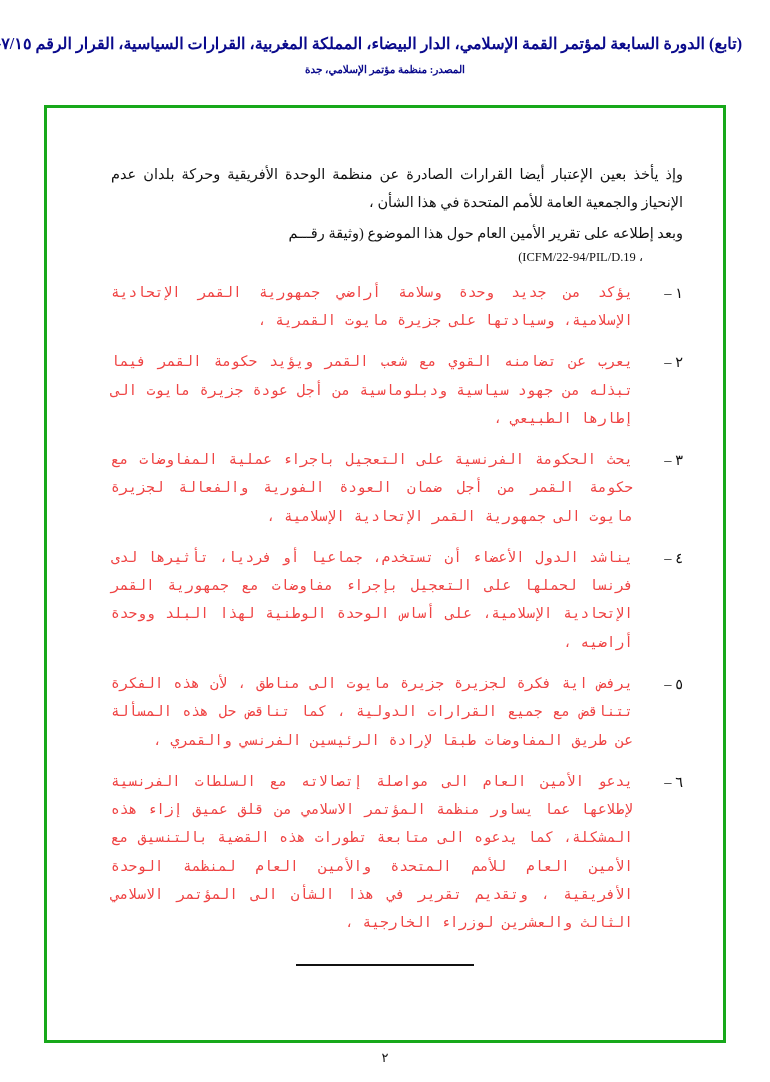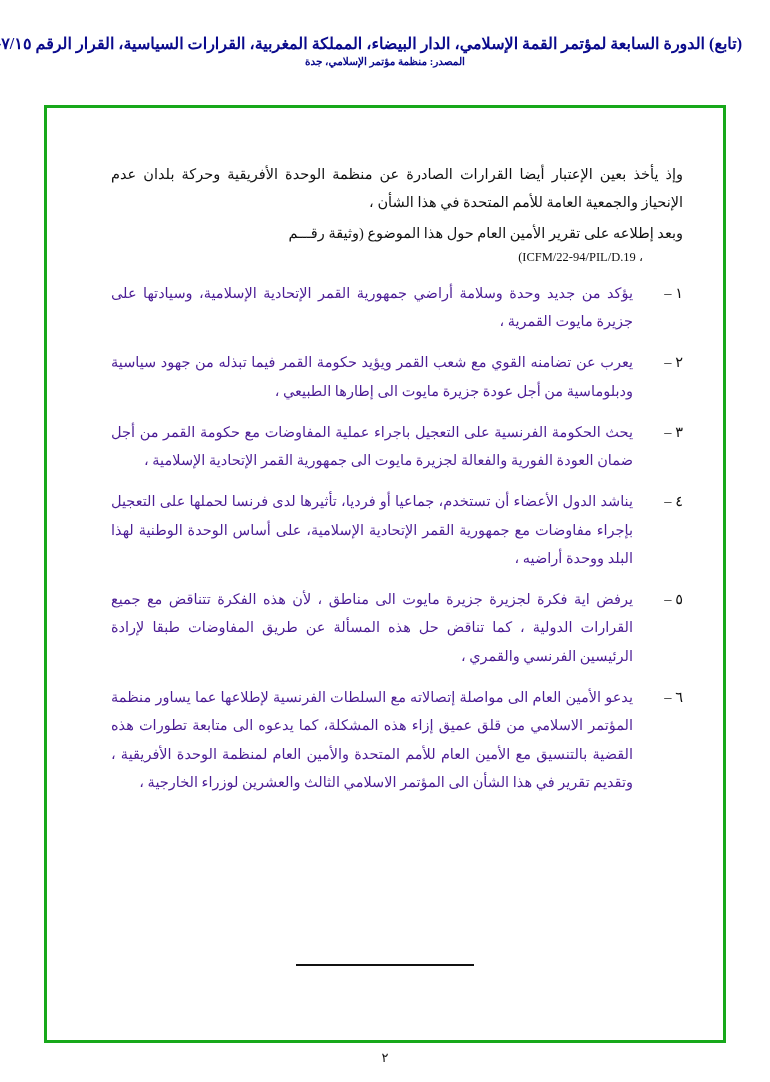--- a/index.html
+++ b/index.html
@@ -33,20 +33,21 @@
     font-size: 16px;
     font-weight: bold;
     color: #0a0a8c;
     direction: rtl;
     letter-spacing: 0;
     line-height: 1.3;
     padding: 0 28px;
     white-space: nowrap;
   }
   .header-source {
+    margin-top: 8px;
     font-size: 10.5px;
     font-weight: bold;
     color: #0a0a8c;
     direction: rtl;
   }
 
   
   .frame {
     position: absolute;
     top: 105px;
@@ -105,21 +106,22 @@
     padding-left: 6px;
     white-space: nowrap;
     color: #111111;
   }
   .clause-text {
     flex: 1 1 auto;
     font-size: 14.5px;
     line-height: 1.95;
     text-align: justify;
     text-justify: inter-word;
-    color: #4c1d95;
+    color: #ef4444;
+    font-family: Liberation Mono, monospace;
   }
 
   
   .divider {
     position: absolute;
     top: 952px;
     left: 0;
     right: 0;
     text-align: center;
   }

